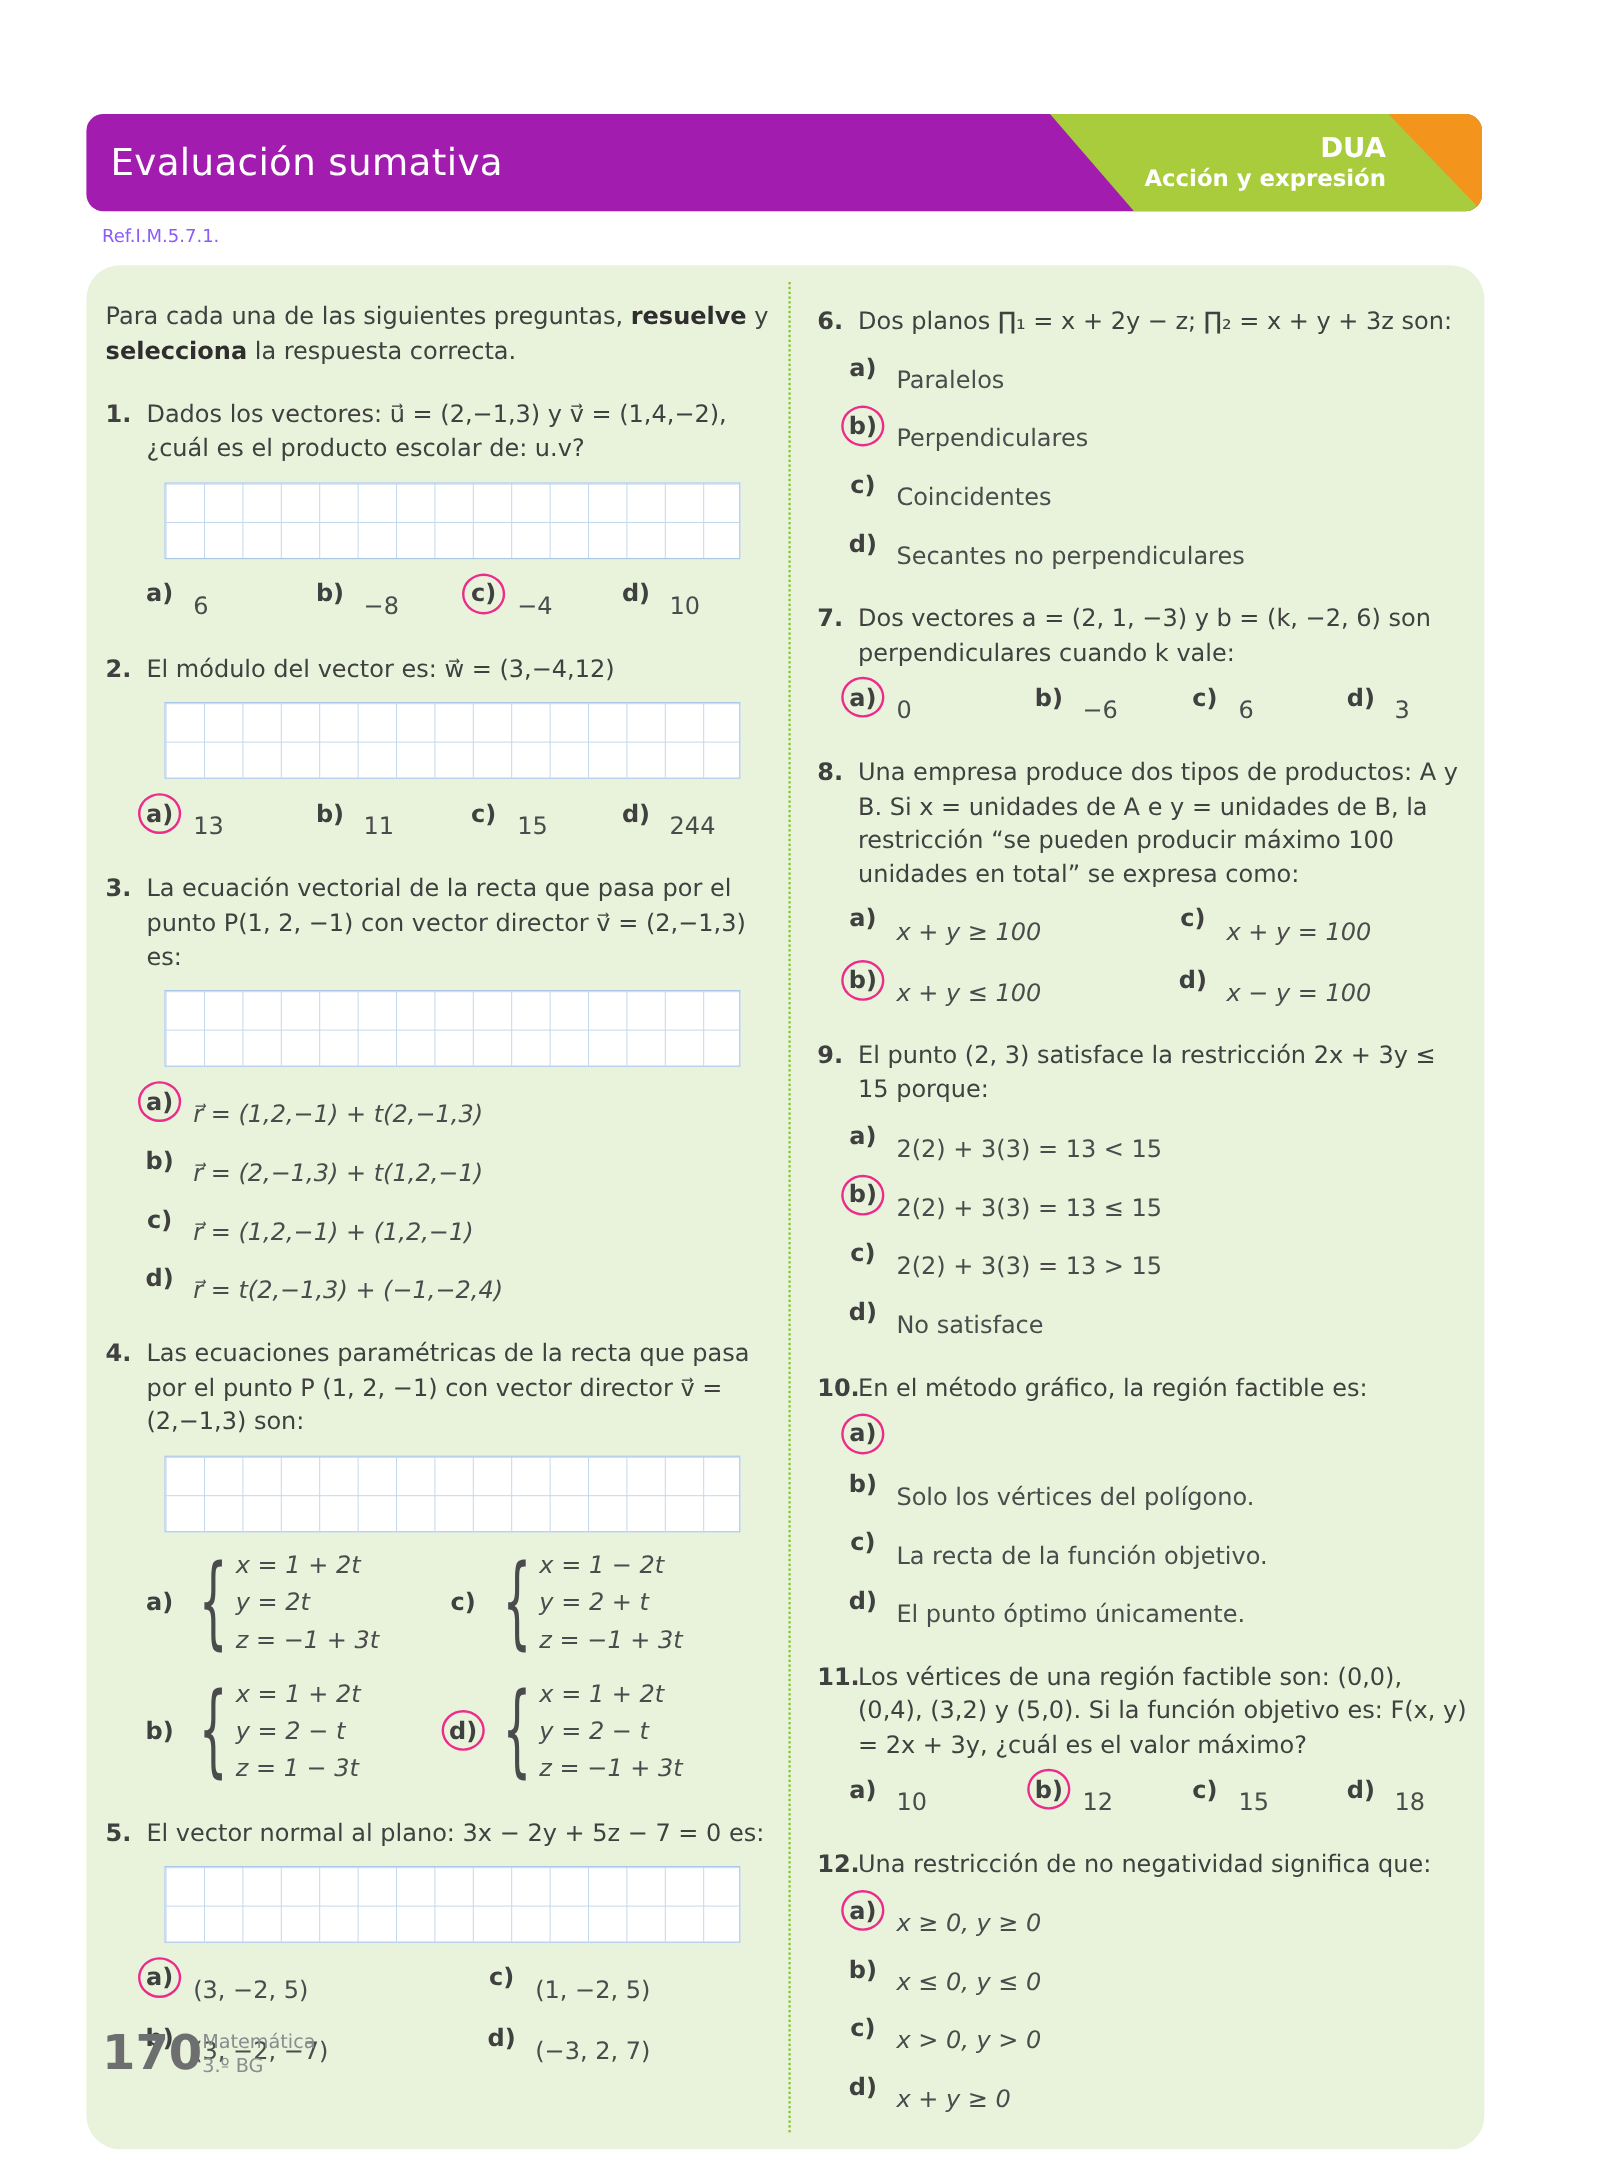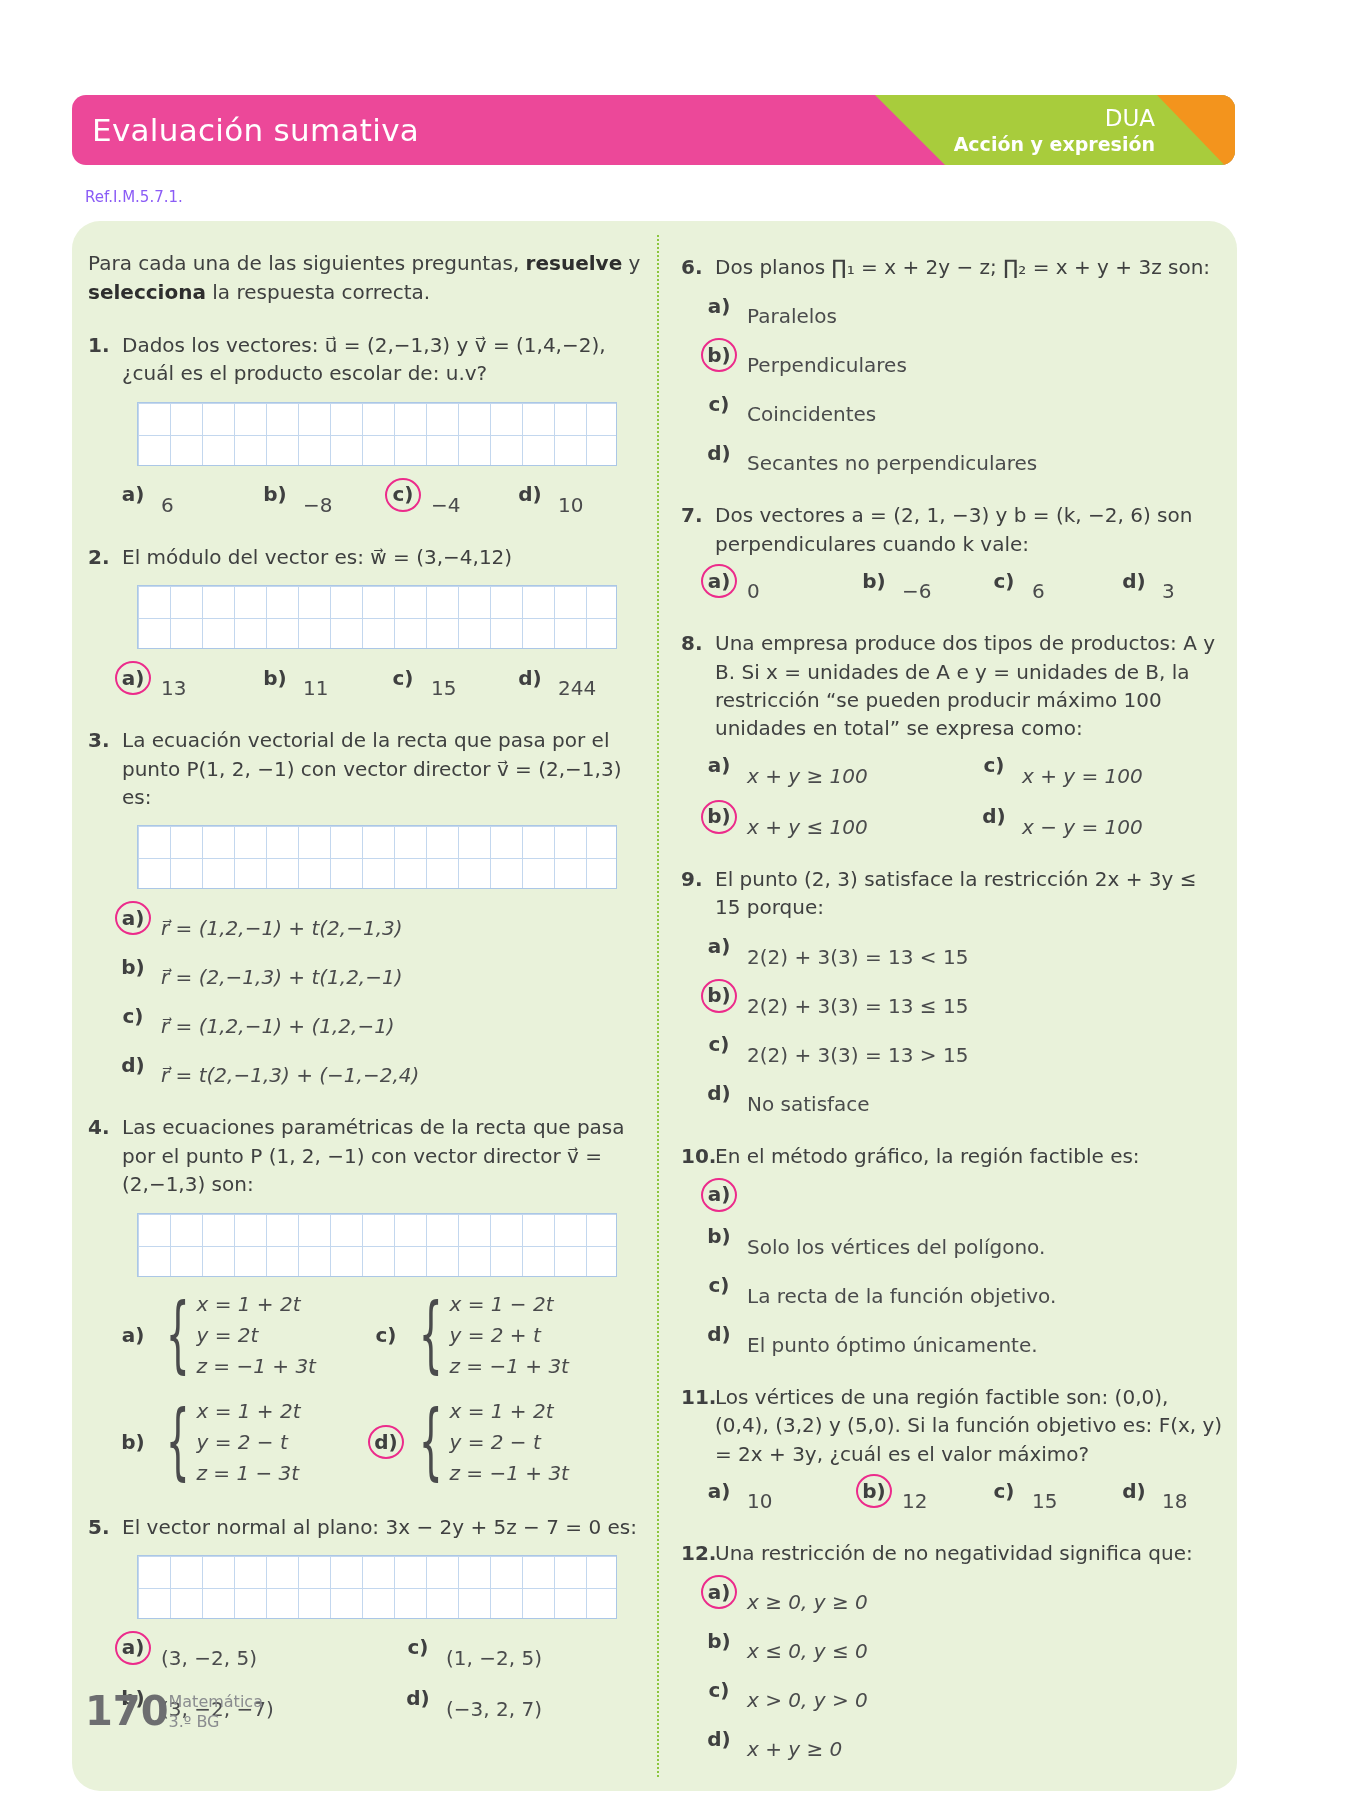--- a/index.html
+++ b/index.html
@@ -3,40 +3,40 @@
 <meta charset="utf-8">
 <style>
   * { margin:0; padding:0; box-sizing:border-box; }
   body { background:#ffffff; }
   .page {
     position:relative; width:1350px; height:1800px; background:#ffffff;
     overflow:hidden; font-family:"DejaVu Sans", sans-serif; color:#3f4040;
   }
   
   .header-bar {
-    position:absolute; left:72px; top:95px; width:1163px; height:70px;
-    background:#ec4899; border-radius:14px; overflow:hidden;
+    position:absolute; left:72px; top:95px; width:1163px; height:81px;
+    background:#a21caf; border-radius:14px; overflow:hidden;
   }
   .badge-bg {
     position:absolute; inset:0; background:#a8cc3c;
     clip-path:polygon(803px 0, 100% 0, 100% 100%, 873px 100%);
   }
   .corner-triangle {
     position:absolute; right:0; top:0; width:78px; height:81px; background:#f3941d;
     clip-path:polygon(0 0, 100% 0, 100% 100%);
   }
   .header-title {
     position:absolute; left:20px; top:50%; transform:translateY(-50%);
     color:#ffffff; font-size:31px; letter-spacing:0.3px;
   }
   .badge-text {
     position:absolute; right:80px; top:50%; transform:translateY(-50%);
     text-align:right; color:#ffffff; line-height:1.2;
   }
-  .badge-title { font-size:23px; font-weight:normal; }
+  .badge-title { font-size:23px; font-weight:bold; }
   .badge-sub { font-size:19px; font-weight:bold; }
   .ref-line {
     position:absolute; left:85px; top:188px; font-size:15px; color:#8b5cf6;
   }
   
   .content-box {
     position:absolute; left:72px; top:221px; width:1165px; min-height:1447px;
     background:#e9f2da; border-radius:28px; display:flex;
   }
   .col-left { width:585px; padding:8px 16px 20px 16px; }

